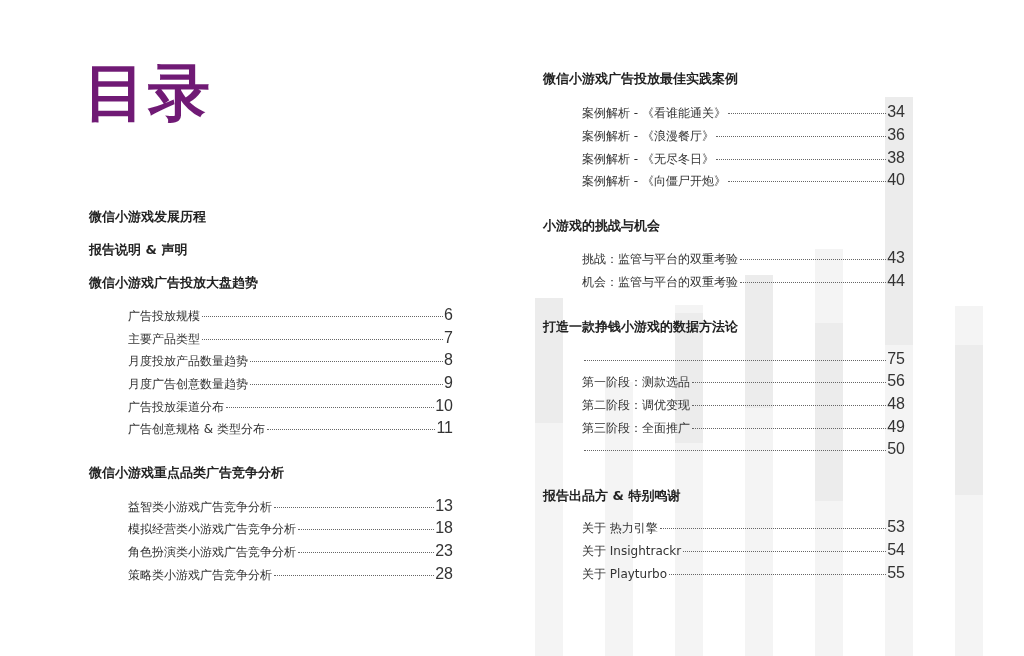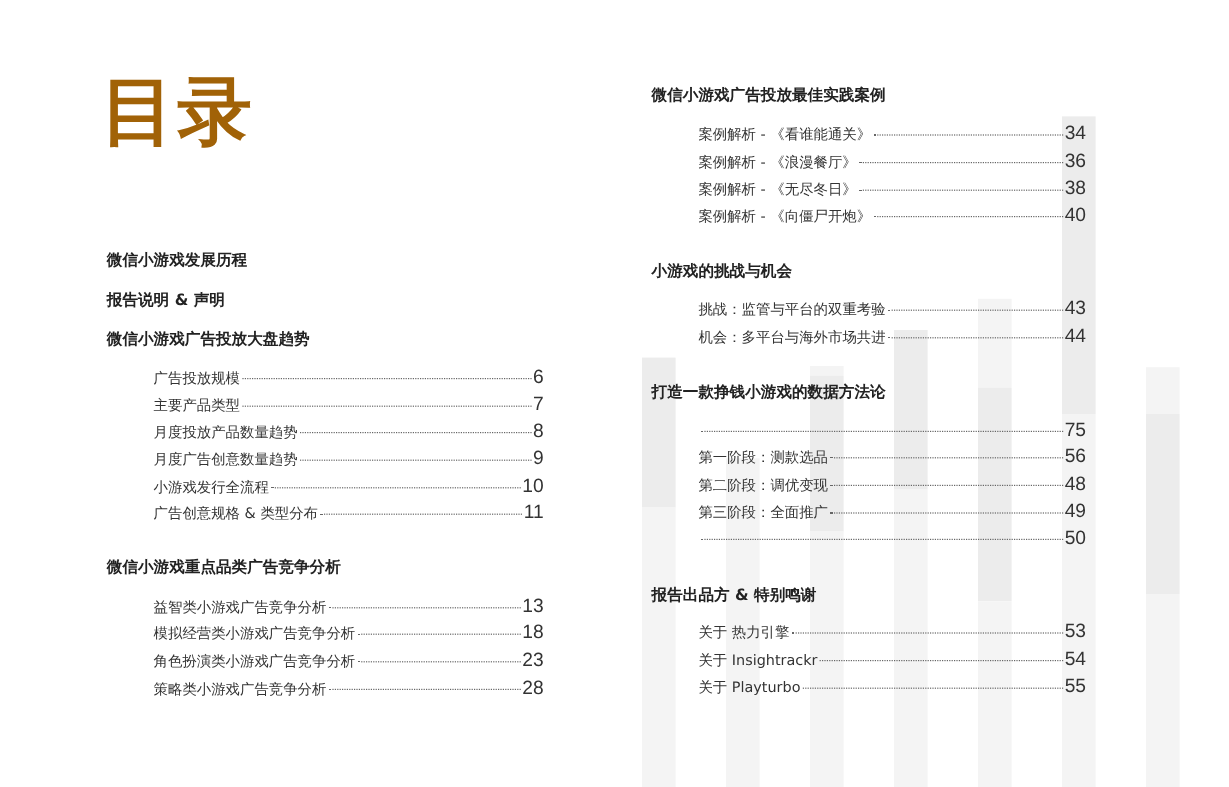--- a/index.html
+++ b/index.html
@@ -1,20 +1,20 @@
 <!DOCTYPE html>
 <html><head>
 <meta charset="utf-8">
 <style>
   html, body { margin:0; padding:0; }
   body { width:1024px; height:656px; background:#ffffff; position:relative; overflow:hidden;
          font-family:"DejaVu Sans","Liberation Sans",sans-serif; color:#222; }
   .bgcol { position:absolute; }
   .seg { position:absolute; left:0; width:100%; }
-  .title { position:absolute; left:84px; top:62px; font-size:62px; font-weight:bold; color:#a16207; letter-spacing:2px; line-height:1; }
+  .title { position:absolute; left:84px; top:62px; font-size:62px; font-weight:bold; color:#701a75; letter-spacing:2px; line-height:1; }
   .sec-title { position:absolute; font-size:13px; font-weight:bold; color:#222; white-space:nowrap; }
   .entry { position:absolute; display:flex; align-items:baseline; font-size:12px; color:#333; height:16px; }
   .entry .lbl { white-space:nowrap; }
   .entry .dots { flex:1; border-bottom:1px dotted #666; margin:0 1px 0 2px; transform:translateY(-3px); }
   .entry .pg { white-space:nowrap; font-family:"Liberation Sans",sans-serif; font-size:16px; }
 </style>
 </head>
 <body>
 
 <div class="bgcol" style="left:535px;top:298px;width:28px;height:358px;">
@@ -68,21 +68,21 @@
     <span class="lbl">月度投放产品数量趋势</span>
     <span class="dots"></span>
     <span class="pg">8</span>
   </div>
 <div class="entry" style="left:128px;top:374px;width:325px">
     <span class="lbl">月度广告创意数量趋势</span>
     <span class="dots"></span>
     <span class="pg">9</span>
   </div>
 <div class="entry" style="left:128px;top:397px;width:325px">
-    <span class="lbl">小游戏发行全流程</span>
+    <span class="lbl">广告投放渠道分布</span>
     <span class="dots"></span>
     <span class="pg">10</span>
   </div>
 <div class="entry" style="left:128px;top:419px;width:325px">
     <span class="lbl">广告创意规格 &amp; 类型分布</span>
     <span class="dots"></span>
     <span class="pg">11</span>
   </div>
 
 <div class="sec-title" style="left:89px;top:464px">微信小游戏重点品类广告竞争分析</div>
@@ -130,21 +130,21 @@
     <span class="pg">40</span>
   </div>
 
 <div class="sec-title" style="left:543px;top:217px">小游戏的挑战与机会</div>
 <div class="entry" style="left:582px;top:249px;width:323px">
     <span class="lbl">挑战：监管与平台的双重考验</span>
     <span class="dots"></span>
     <span class="pg">43</span>
   </div>
 <div class="entry" style="left:582px;top:272px;width:323px">
-    <span class="lbl">机会：多平台与海外市场共进</span>
+    <span class="lbl">机会：监管与平台的双重考验</span>
     <span class="dots"></span>
     <span class="pg">44</span>
   </div>
 
 <div class="sec-title" style="left:543px;top:318px">打造一款挣钱小游戏的数据方法论</div>
 <div class="entry" style="left:582px;top:350px;width:323px">
     <span class="dots"></span>
     <span class="pg">75</span>
   </div>
 <div class="entry" style="left:582px;top:372px;width:323px">

